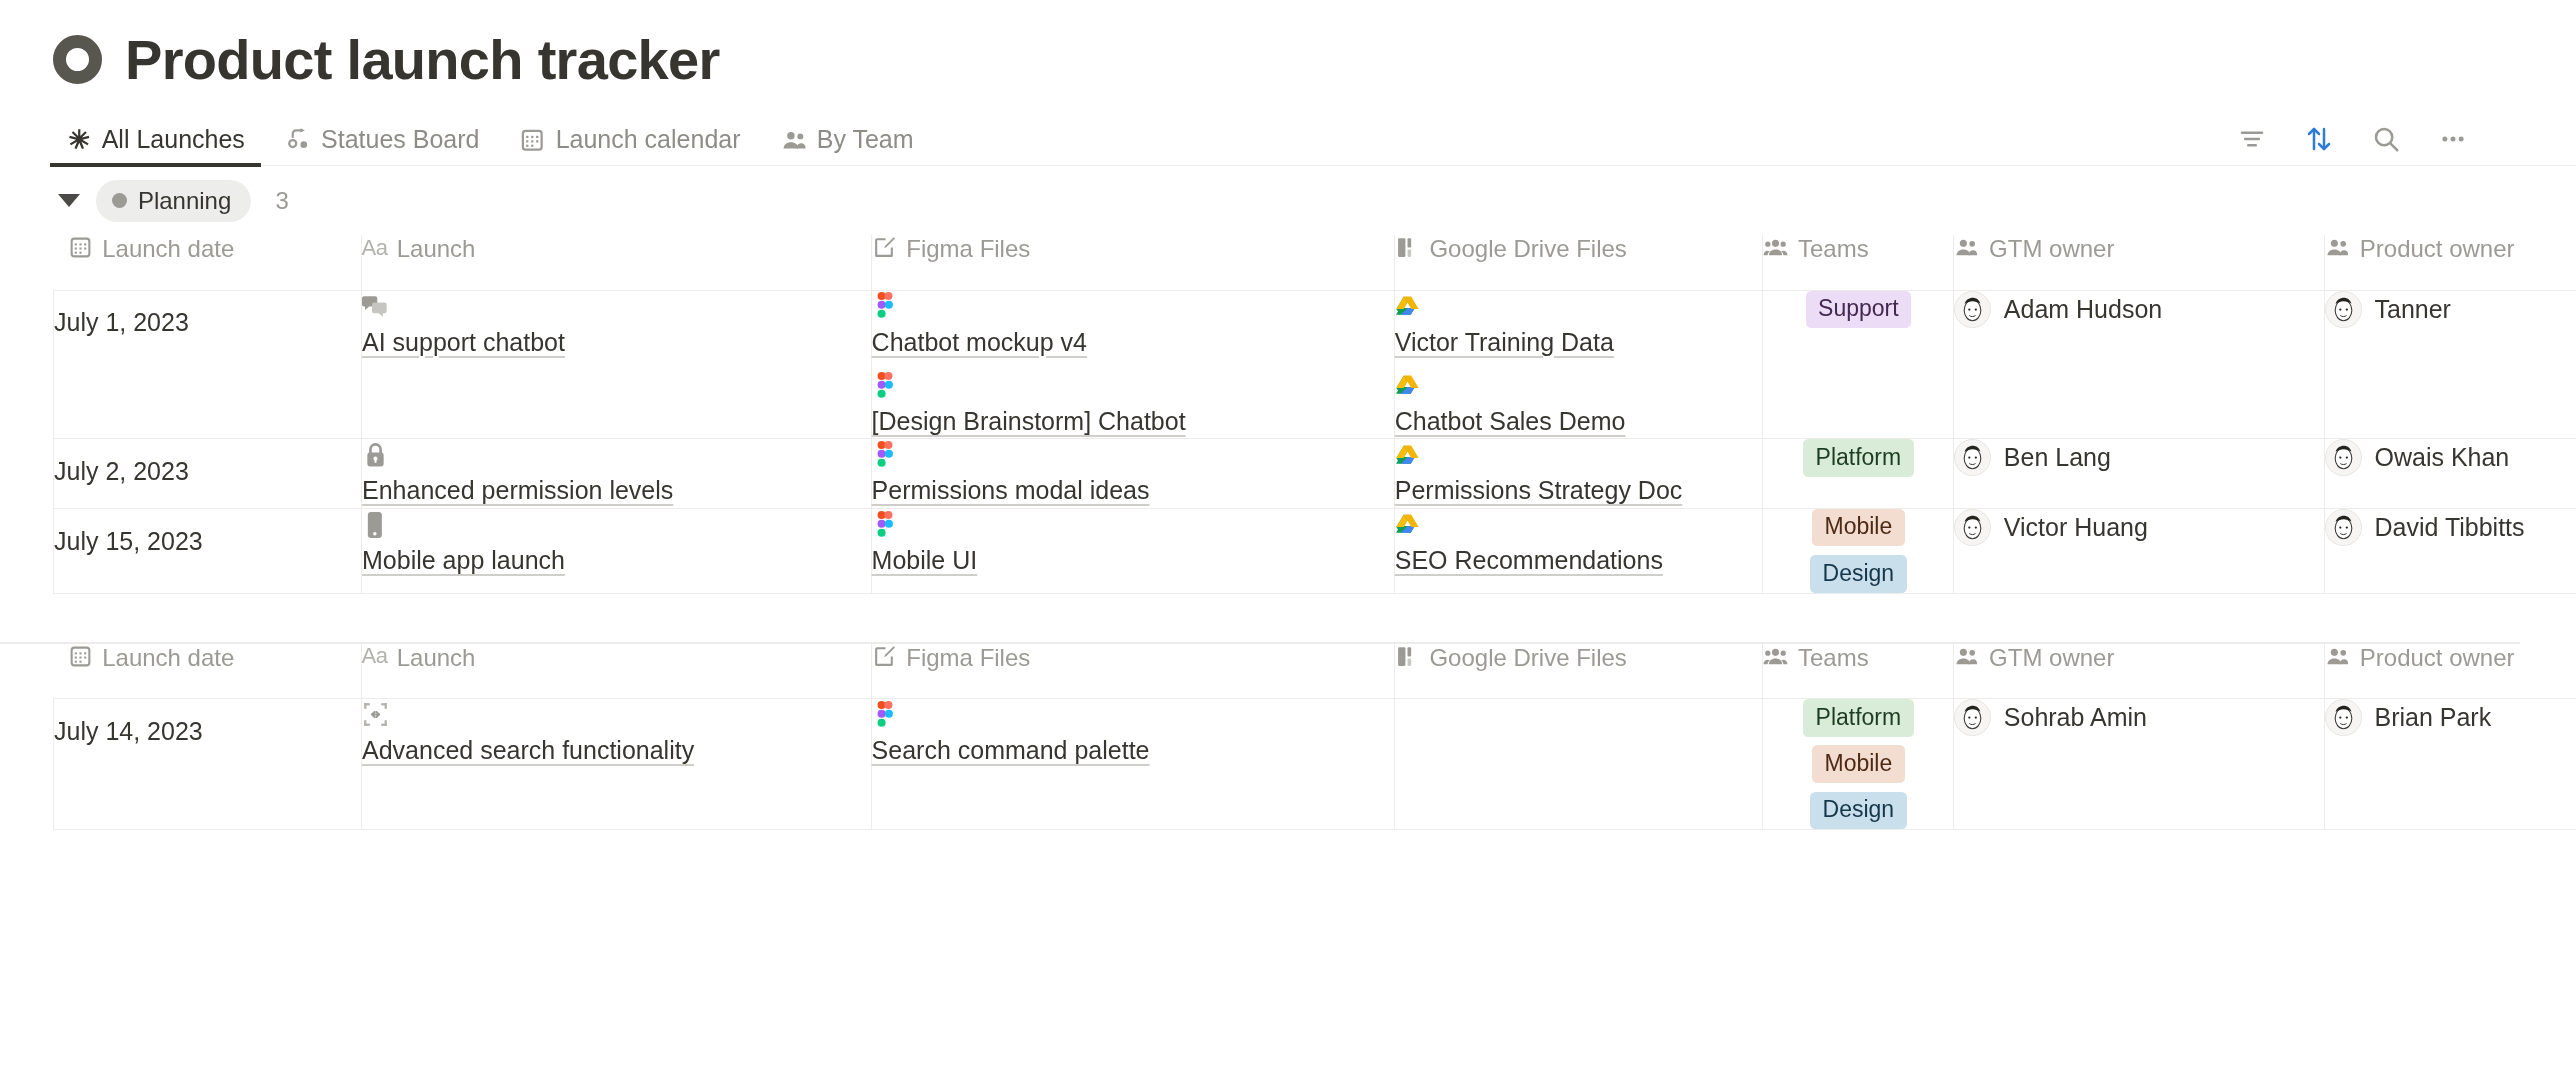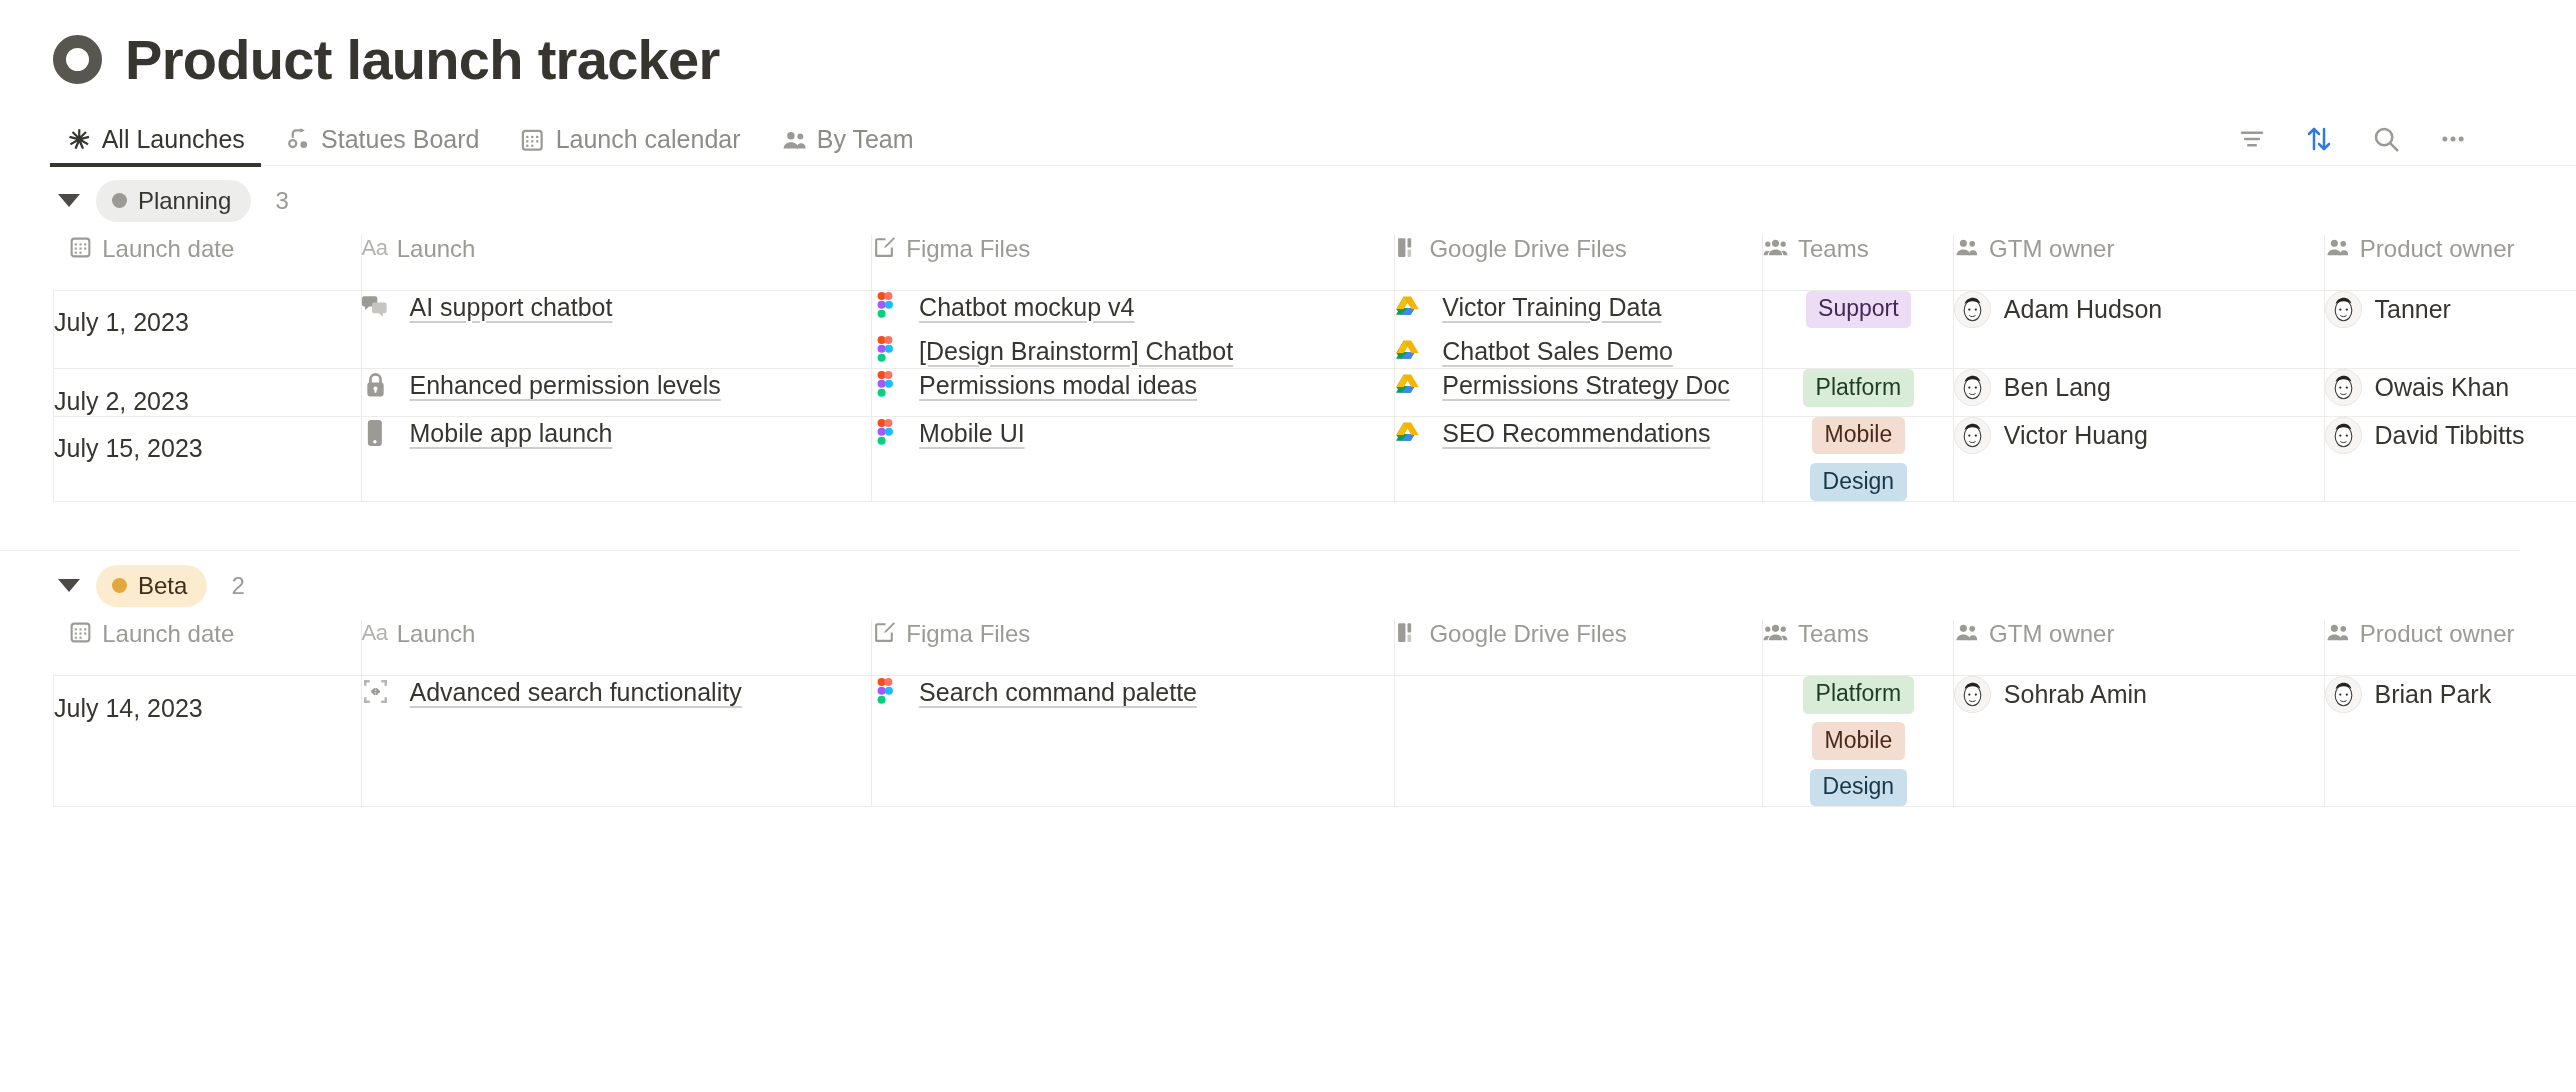--- a/index.html
+++ b/index.html
@@ -156,22 +156,23 @@
     padding: 16px 14px 16px 14px;
   }
   tbody tr td:first-child { border-left: 1.8px solid #edecea; }
   tbody tr td:last-child { border-right: none; }
 
   .cell-date { font-size: 25px; color: #37352f; white-space: nowrap; padding-top: 17.7px; }
 
   .link-item {
     display: flex;
     align-items: flex-start;
-    gap: 21px;
+    gap: 6px;
     margin-bottom: 10.6px;
+    flex-direction: column;
   }
   .link-item:last-child { margin-bottom: 0; }
   .link-ico { width: 26.5px; height: 26.5px; flex: 0 0 auto; display:flex; align-items:center; justify-content:center; margin-top: 2.6px; }
   .link-ico svg { display: block; }
   .link-text {
     font-size: 25px;
     color: #37352f;
     text-decoration: underline;
     text-decoration-color: #cfcecb;
     text-underline-offset: 5.3px;
@@ -677,28 +678,20 @@
           <span class="person-name">David Tibbitts</span>
         </div>
       </td>
     </tr>
           </tbody>
         </table>
       </div>
       <div class="section-gap"></div>
       <div class="section-rule"></div>
       <div class="group">
-        <div class="group-header">
-          <span class="caret"></span>
-     <span class="group-pill" style="background:#fbecd0;color:#402c1b">
-       <span class="group-dot" style="background:#e2a73e"></span>
-       <span>Beta</span>
-     </span>
-     <span class="group-count">2</span>
-        </div>
         <table class="grid">
           <colgroup>
     <col class="c-date">
             <col class="c-launch">
             <col class="c-figma">
     <col class="c-gdrive">
             <col class="c-teams">
             <col class="c-gtm">
             <col class="c-prod">
   </colgroup>

